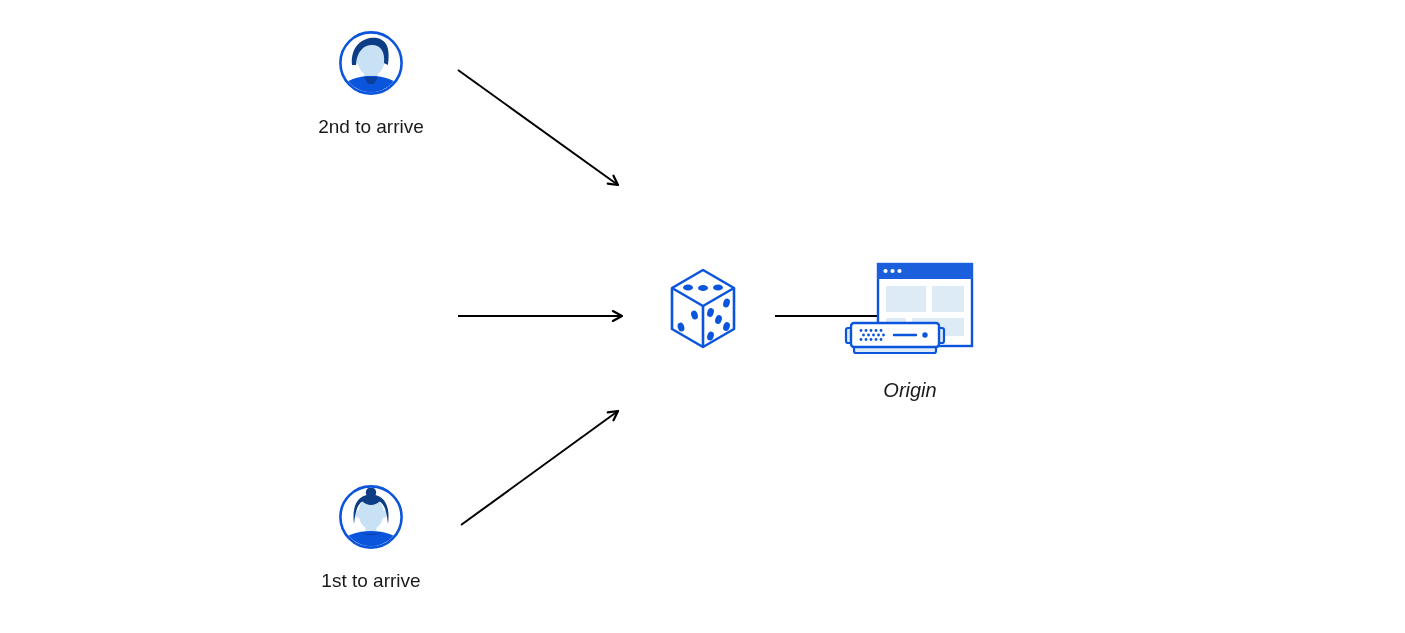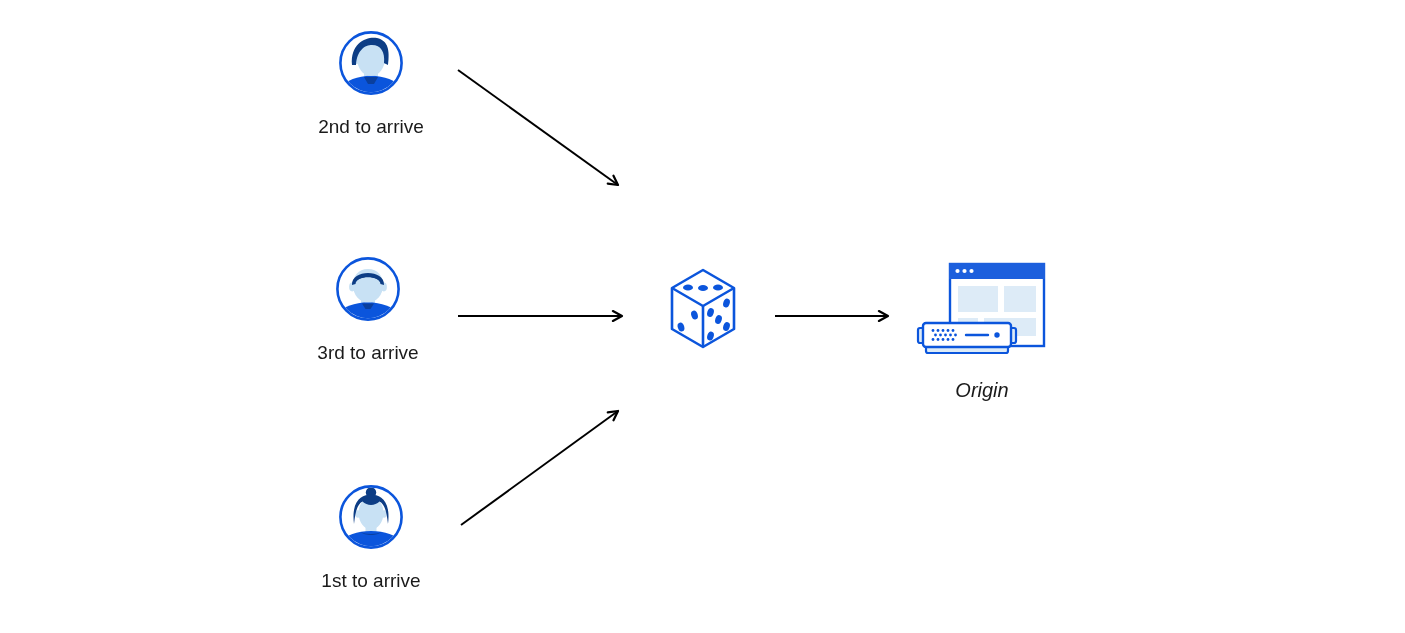--- a/index.html
+++ b/index.html
@@ -9,21 +9,21 @@
     background:#ffffff;
     font-family:"Liberation Sans", sans-serif;
     overflow:hidden;
   }
   .arrows{position:absolute;left:0;top:0;width:1405px;height:633px;}
   .node{position:absolute;}
   .node-user-a{left:338px;top:30px;width:66px;height:66px;}
   .node-user-b{left:335px;top:256px;width:66px;height:66px;}
   .node-user-c{left:338px;top:484px;width:66px;height:66px;}
   .node-dice{left:668px;top:266px;width:70px;height:85px;}
-  .node-origin{left:916px;top:262px;width:132px;height:102px;font-style:italic;}
+  .node-origin{left:844px;top:262px;width:132px;height:102px;font-style:italic;}
   .avatar{display:block;width:66px;height:66px;}
   .icon-svg{display:block;}
   .node-label{
     position:absolute;
     left:50%;top:86px;
     transform:translateX(-50%);
     white-space:nowrap;
     font-size:19px;
     line-height:1.2;
     color:#1a1a1a;
@@ -63,41 +63,20 @@
         <path d="M33,12 C42,12 47,19 47,28 C47,38 41,46 33,46 C25,46 19,38 19,28 C19,19 24,12 33,12 Z" fill="#c8e1f4"></path>
         <ellipse cx="18.5" cy="30" rx="2.8" ry="4" fill="#c8e1f4"></ellipse>
         <ellipse cx="47.5" cy="30" rx="2.8" ry="4" fill="#c8e1f4"></ellipse>
         <path d="M14,35 C12,12 30,6 39,8 C50,10.5 52,20 50,35 L46,33 C47,22 43,15 34,15 C27,15 19,20 18,35 Z" fill="#0d3d85"></path>
         <path d="M18,22 C23,9 44,7 49,16 C43,11 31,11 26,15 C22,18 19.5,20 18,22 Z" fill="#0d3d85"></path>
       </g>
     </svg>
     <div class="node-label">2nd to arrive</div>
   </div>
 
-  <div class="node node-user-b">
-    <svg class="avatar icon-svg" viewBox="0 0 66 66" xmlns="http://www.w3.org/2000/svg">
-      <defs>
-          <clipPath id="clipB">
-            <circle cx="33" cy="33" r="29.2"></circle>
-          </clipPath>
-        </defs>
-      <circle cx="33" cy="33" r="30.6" fill="#ffffff" stroke="#0b55dc" stroke-width="2.6"></circle>
-      <g clip-path="url(#clipB)">
-        <rect x="26" y="34" width="14" height="15" fill="#c8e1f4"></rect>
-        <path d="M1,66 C1,52.5 16,47 33,46 C50,47 65,52.5 65,66 Z" fill="#0b55dc"></path>
-        <path d="M27,47.5 L39,47.5 L35.5,53 L30.5,53 Z" fill="#0a3f9e"></path>
-        <path d="M33,13 C43,13 48,20 48,29 C48,39 41.5,46.5 33,46.5 C24.5,46.5 18,39 18,29 C18,20 23,13 33,13 Z" fill="#c8e1f4"></path>
-        <ellipse cx="17.2" cy="31" rx="3.1" ry="4.4" fill="#c8e1f4"></ellipse>
-        <ellipse cx="48.8" cy="31" rx="3.1" ry="4.4" fill="#c8e1f4"></ellipse>
-        <path d="M17,29 C16,13 50,13 49,29 L45.5,28 C45.5,18.5 20.5,18.5 20.5,28 Z" fill="#0d3d85"></path>
-        <path d="M20.5,28 C20.5,19 45.5,19 45.5,28 L45.5,22 C40,17 26,17 20.5,22 Z" fill="#0d3d85"></path>
-      </g>
-    </svg>
-    <div class="node-label">3rd to arrive</div>
-  </div>
 
   <div class="node node-user-c">
     <svg class="avatar icon-svg" viewBox="0 0 66 66" xmlns="http://www.w3.org/2000/svg">
       <defs>
           <clipPath id="clipC">
             <circle cx="33" cy="33" r="29.2"></circle>
           </clipPath>
         </defs>
       <circle cx="33" cy="33" r="30.6" fill="#ffffff" stroke="#0b55dc" stroke-width="2.6"></circle>
       <g clip-path="url(#clipC)">

